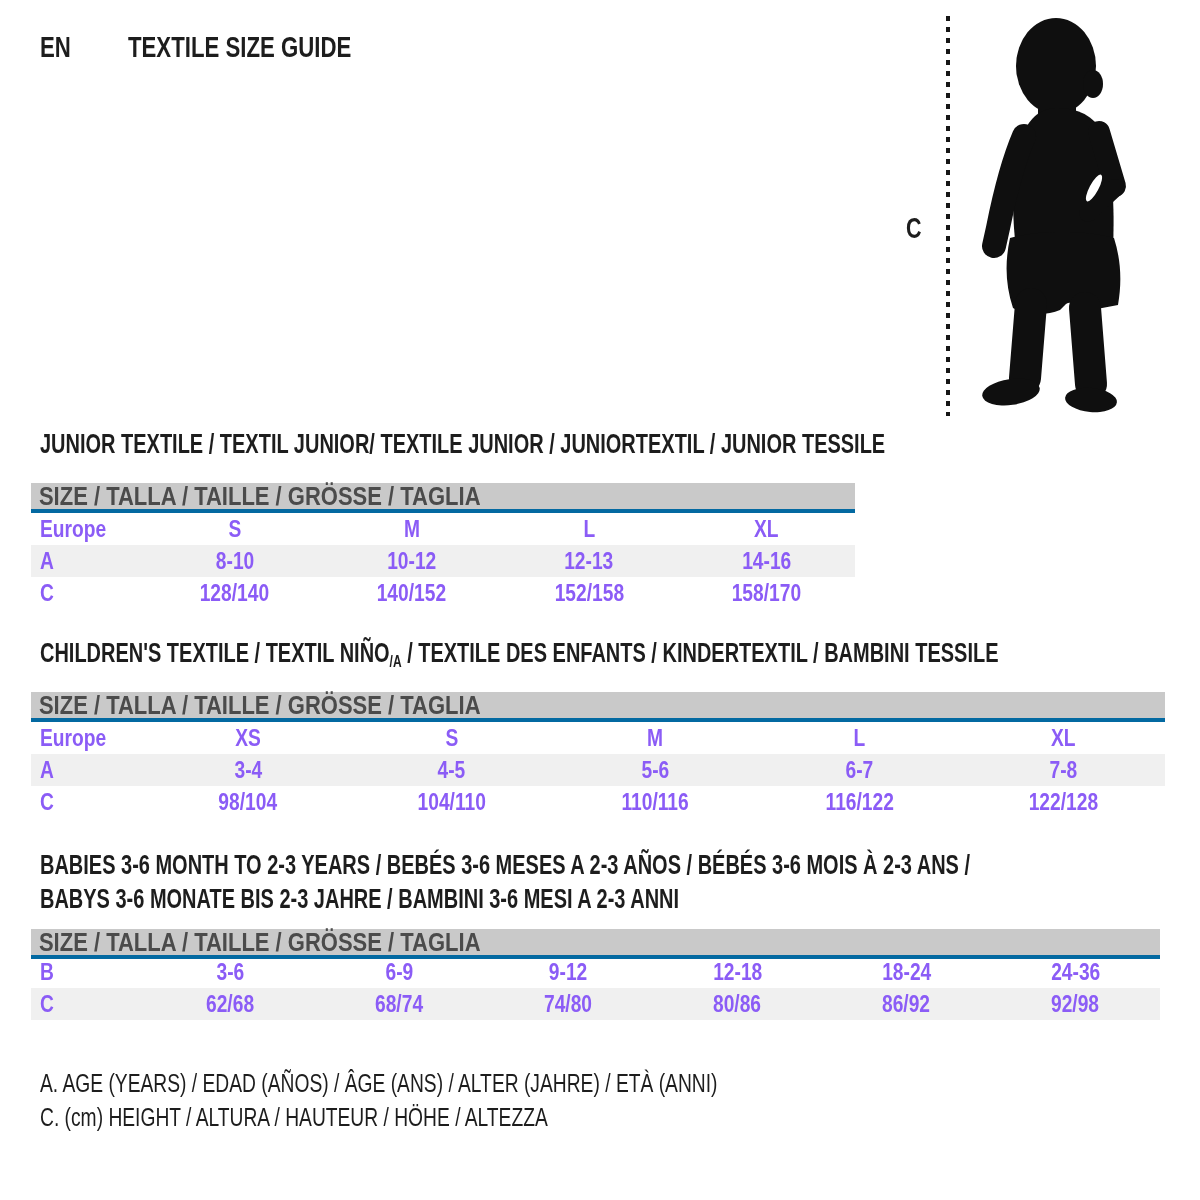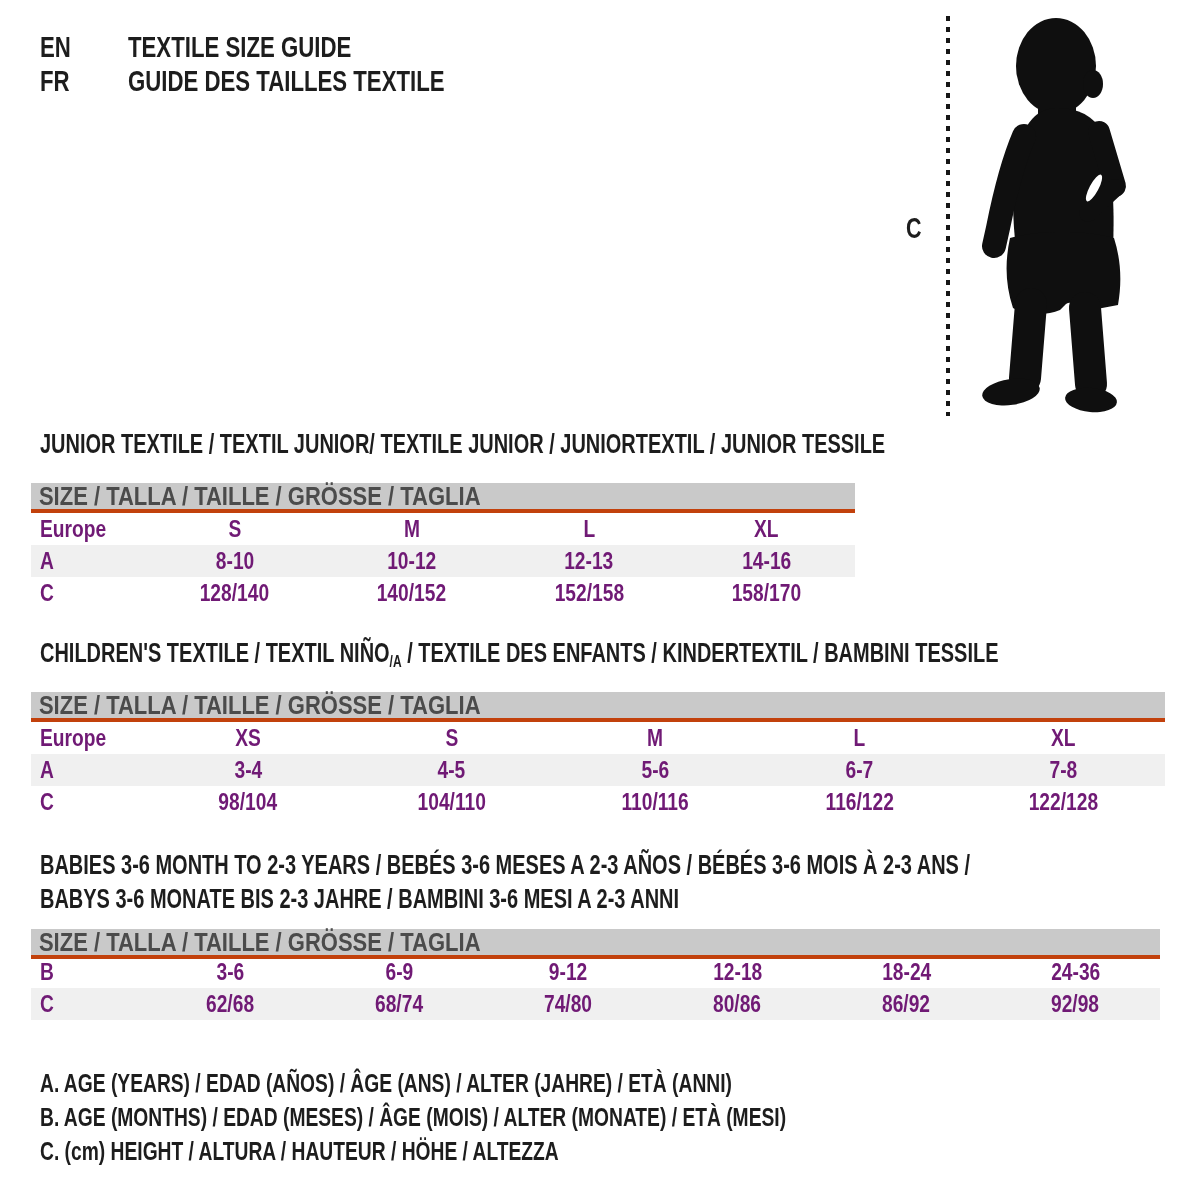--- a/index.html
+++ b/index.html
@@ -68,61 +68,57 @@
   }
   .sec-title .sub { font-size: .6em; vertical-align: -0.3em; }
   .babies-title { line-height: 34px; }
 
   
   .size-bar {
     position: absolute;
     left: 31px;
     height: 26px;
     background: #c9c9c9;
-    border-bottom: 4px solid #c2410c;
+    border-bottom: 4px solid #0369a1;
     color: #4b4b4b;
     font-weight: 700;
   }
   .size-bar .cond { font-size: 25px; line-height: 26px; padding-left: 9px; transform: scaleX(.88); }
 
   
   .tbl {
     position: absolute;
     border-collapse: collapse;
     table-layout: fixed;
   }
   .tbl td {
     height: 32px;
     padding: 0;
     vertical-align: middle;
     text-align: center;
     font-weight: 700;
     font-size: 24px;
-    color: #701a75;
+    color: #8b5cf6;
   }
   .tbl td.lbl { text-align: left; padding-left: 9px; }
   .tbl tr.alt td { background: #f0f0f0; }
 
   
   .legend { position: absolute; left: 40px; top: 1066px; }
-  .legend-line { height: 34px; line-height: 34px; font-size: 26px; font-weight: 700; }
+  .legend-line { height: 34px; line-height: 34px; font-size: 26px; font-weight: 400; }
 </style>
 </head>
 <body>
 
 <div class="canvas">
 
   <div class="lang-block">
     <div class="lang-row">
       <span class="lang-code"><span class="cond">EN</span></span>
       <span class="lang-title"><span class="cond">TEXTILE SIZE GUIDE</span></span>
-    </div>
-    <div class="lang-row">
-      <span class="lang-code"><span class="cond">FR</span></span>
-      <span class="lang-title"><span class="cond">GUIDE DES TAILLES TEXTILE</span></span>
     </div>
   </div>
 
   <div class="dash-line"></div>
   <div class="c-label"><span class="cond">C</span></div>
 
   <svg class="figure-svg" width="164" height="400" viewBox="0 0 164 400" aria-hidden="true">
     <g fill="#0f0f0f" stroke="none">
       <ellipse cx="88" cy="50" rx="40" ry="48"></ellipse>
       <ellipse cx="125" cy="68" rx="10" ry="14"></ellipse>
@@ -256,17 +252,16 @@
         <td><span class="cnum">74/80</span></td>
         <td><span class="cnum">80/86</span></td>
         <td><span class="cnum">86/92</span></td>
         <td><span class="cnum">92/98</span></td>
       </tr>
     </tbody>
   </table>
 
   <div class="legend">
     <div class="legend-line"><span class="cond">A. AGE (YEARS) / EDAD (AÑOS) / ÂGE (ANS) / ALTER (JAHRE) / ETÀ (ANNI)</span></div>
-    <div class="legend-line"><span class="cond">B. AGE (MONTHS) / EDAD (MESES) / ÂGE (MOIS) / ALTER (MONATE) / ETÀ (MESI)</span></div>
     <div class="legend-line"><span class="cond">C. (cm) HEIGHT / ALTURA / HAUTEUR / HÖHE / ALTEZZA</span></div>
   </div>
 
 </div>
 
 </body></html>

